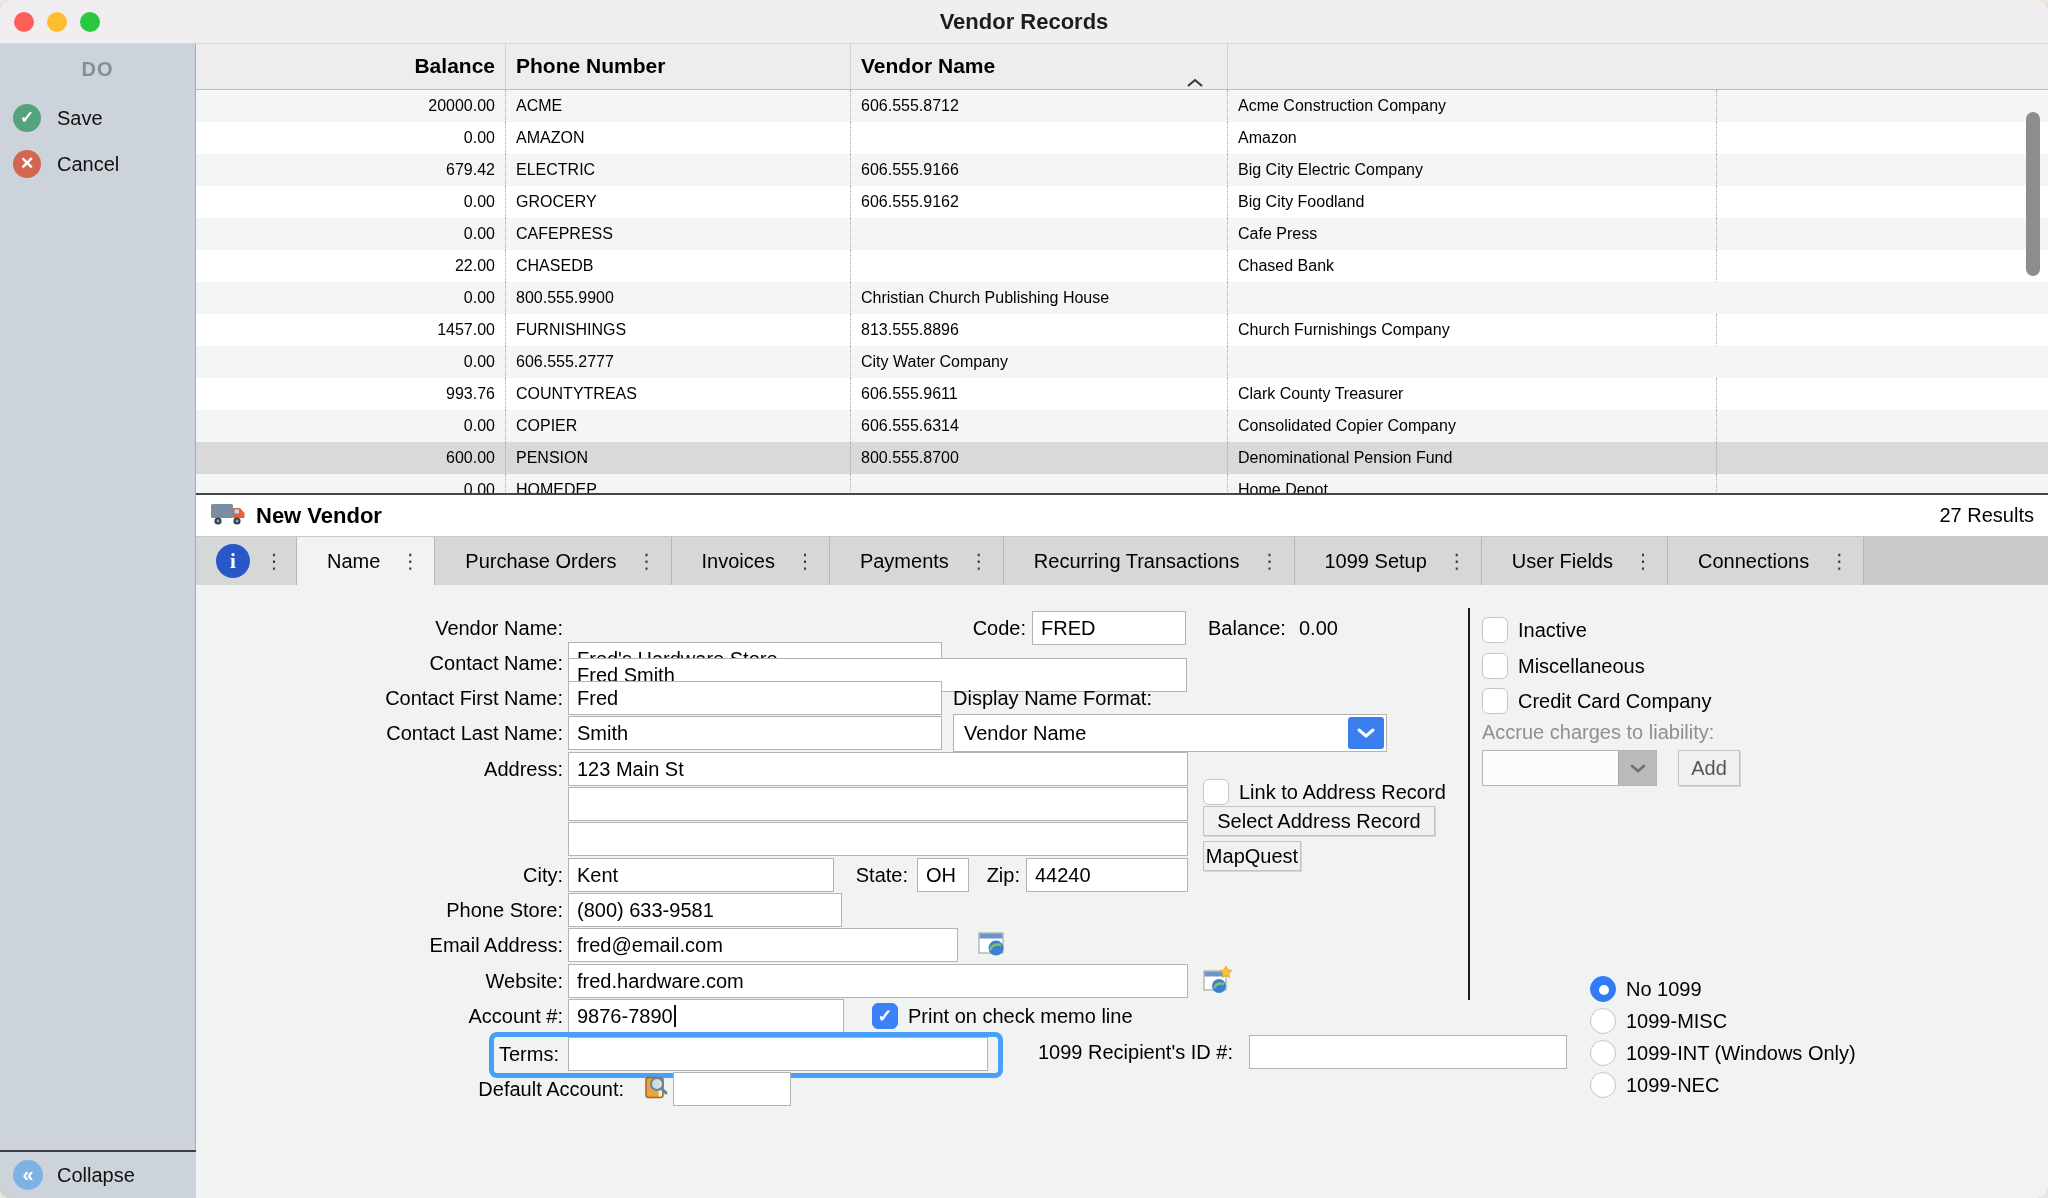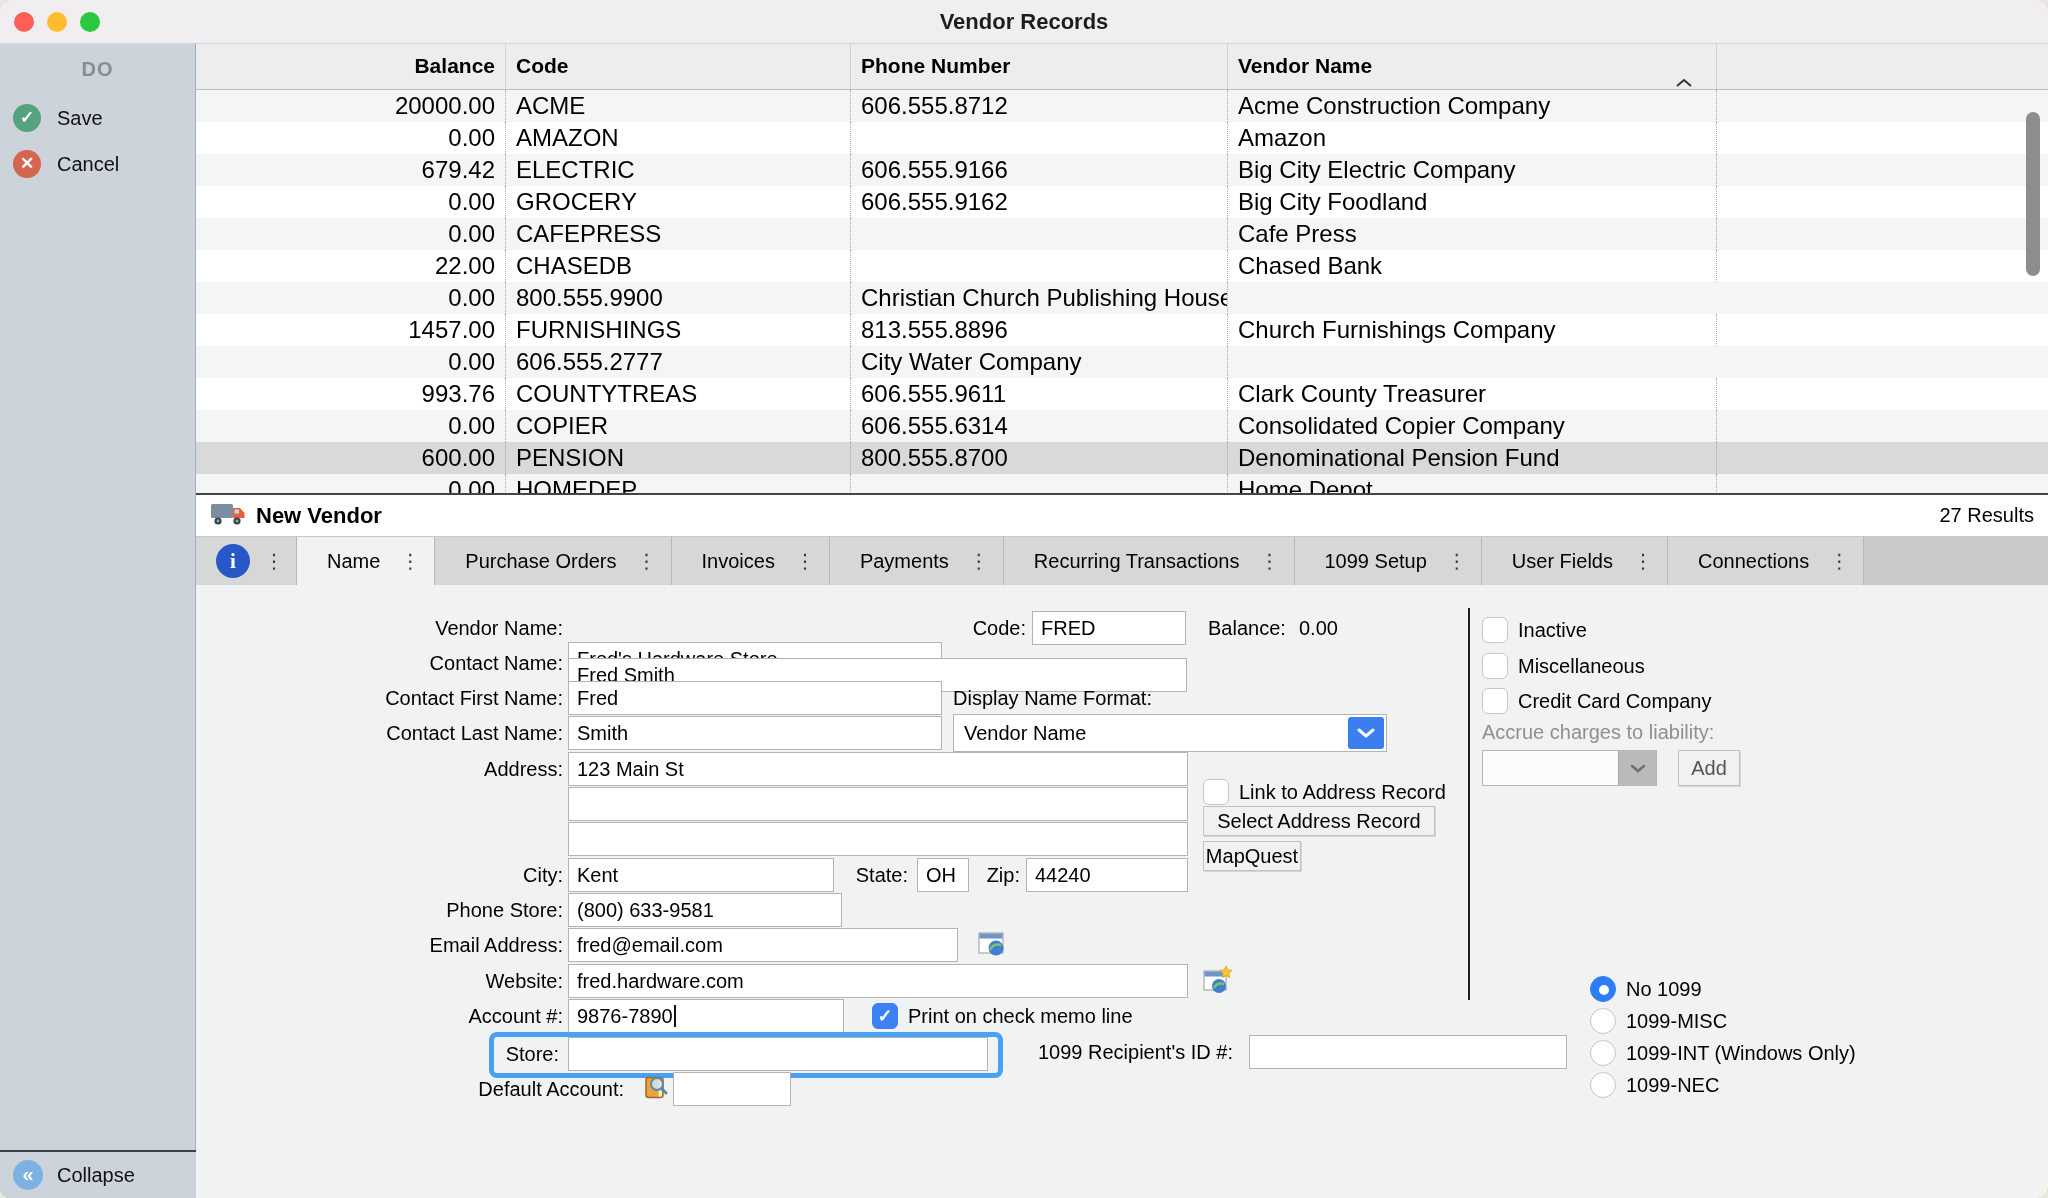--- a/index.html
+++ b/index.html
@@ -26,21 +26,21 @@
   #collapse-ic{position:absolute;left:13px;top:8px;width:30px;height:30px;border-radius:50%;background:#7cb1e2;color:#fff;text-align:center;line-height:28px;font-size:20px;font-weight:bold;}
   #collapse-lb{position:absolute;left:57px;top:0;height:52px;line-height:46px;font-size:20px;color:#111;}
 
   
   #table-header{position:absolute;left:196px;top:44px;width:1852px;height:46px;background:#ededee;border-bottom:1px solid #bdbdbd;box-sizing:border-box;display:grid;grid-template-columns:309px 345px 377px 489px 1fr;font-size:21px;font-weight:bold;line-height:44px;color:#000;}
   .th{padding:0 10px;box-sizing:border-box;position:relative;white-space:nowrap;overflow:hidden;}
   .th + .th{border-left:1px solid #d2d2d2;}
   .th.bal{text-align:right;}
   #sort-caret{position:absolute;right:22px;top:16px;}
   #table-body{position:absolute;left:196px;top:90px;width:1852px;height:403px;overflow:hidden;background:#fff;}
-  .trow{display:grid;grid-template-columns:309px 345px 377px 489px 1fr;height:32px;font-size:24px;line-height:32px;color:#000;background:#fff;}
+  .trow{display:grid;grid-template-columns:309px 345px 377px 489px 1fr;height:32px;font-size:16px;line-height:32px;color:#000;background:#fff;}
   .trow.alt{background:#f4f5f6;}
   .trow.sel{background:#d9d9d9;}
   .tcell{padding:0 10px;box-sizing:border-box;white-space:nowrap;overflow:hidden;}
   .tcell + .tcell{border-left:1px dotted #ababab;}
   .tcell.bal{text-align:right;}
   #table-bottom-line{position:absolute;left:196px;top:493px;width:1852px;height:2px;background:#454545;}
   #vscroll-thumb{position:absolute;left:2026px;top:112px;width:14px;height:164px;border-radius:7px;background:#8d8d8d;}
 
   
   #detail-bar{position:absolute;left:196px;top:495px;width:1852px;height:42px;background:#ffffff;border-bottom:1px solid #c9c9c9;box-sizing:border-box;display:flex;align-items:center;padding:0 14px;gap:10px;}
@@ -99,21 +99,20 @@
     <div class="side-circle" id="cancel-ic">✕</div>
     <div class="side-label" id="cancel-lb">Cancel</div>
     <div id="collapse-bar">
       <div id="collapse-ic">«</div>
       <div id="collapse-lb">Collapse</div>
     </div>
   </div>
 
   <div id="table-header">
     <div class="th bal">Balance</div>
-    <div class="th">Code</div>
     <div class="th">Phone Number</div>
     <div class="th">
       <span>Vendor Name</span>
       <span id="sort-caret">
         <svg width="20" height="12" viewBox="0 0 20 12">
             <polyline points="3,9 10,3 17,9" fill="none" stroke="#333" stroke-width="2"></polyline>
           </svg>
       </span>
     </div>
     <div class="th"></div>
@@ -336,21 +335,21 @@
         <path d="M24 1 l1.9 3.8 4.1 .6 -3 2.9 .7 4.1 -3.7 -2 -3.7 2 .7 -4.1 -3 -2.9 4.1 -.6 z" fill="#f6c53d" stroke="#d9a32a" stroke-width="0.8"></path>
       </svg>
     </span>
 
     <div class="lbl" style="left:107px;top:414px;width:260px;">Account #:</div>
     <div class="inp" style="left:372px;top:414px;width:276px;"><span>9876-7890</span><span class="tcaret"></span></div>
     <div class="cb checked" style="left:676px;top:418px;"></div>
     <div class="cb-label" style="left:712px;top:418px;">Print on check memo line</div>
 
     <div id="terms-ring"></div>
-    <div class="lbl" style="left:203px;top:452px;width:160px;">Store:</div>
+    <div class="lbl" style="left:203px;top:452px;width:160px;">Terms:</div>
     <div class="inp" style="left:372px;top:452px;width:420px;"></div>
     <div class="lbl" style="left:737px;top:450px;width:300px;">1099 Recipient's ID #:</div>
     <div class="inp" style="left:1053px;top:450px;width:318px;"></div>
 
     <div class="lbl" style="left:168px;top:487px;width:260px;">Default Account:</div>
     <span class="icon-abs" style="left:444px;top:488px;">
       <svg width="30" height="30" viewBox="0 0 30 30">
         <path d="M6 7 q0 -2.5 2.5 -2.5 h12 q2.5 0 2.5 2.5 v15 q0 2.5 -2.5 2.5 h-12 q-2.5 0 -2.5 -2.5 z" fill="#e9a33f" stroke="#a8651c" stroke-width="1.5"></path>
         <rect x="18.5" y="5.5" width="3.5" height="18" fill="#f7e9c9"></rect>
         <circle cx="17" cy="11" r="6" fill="#cfe3ee" fill-opacity="0.85" stroke="#5f87a5" stroke-width="2"></circle>

